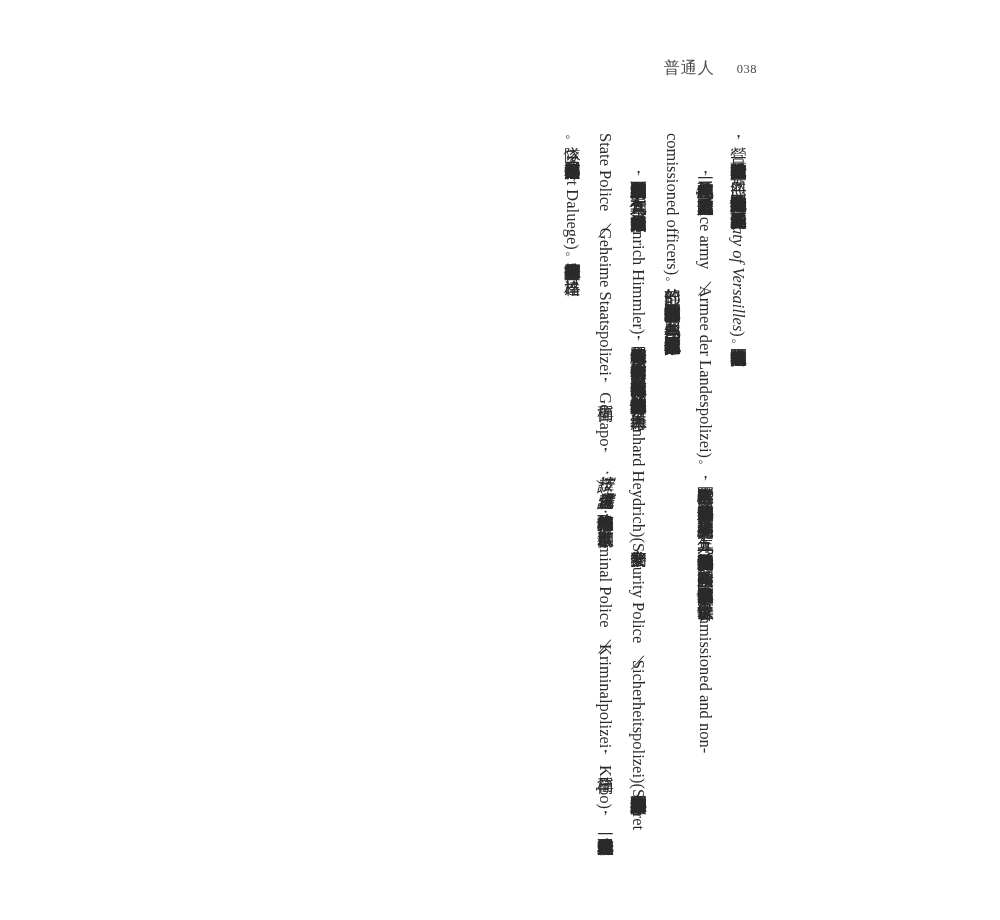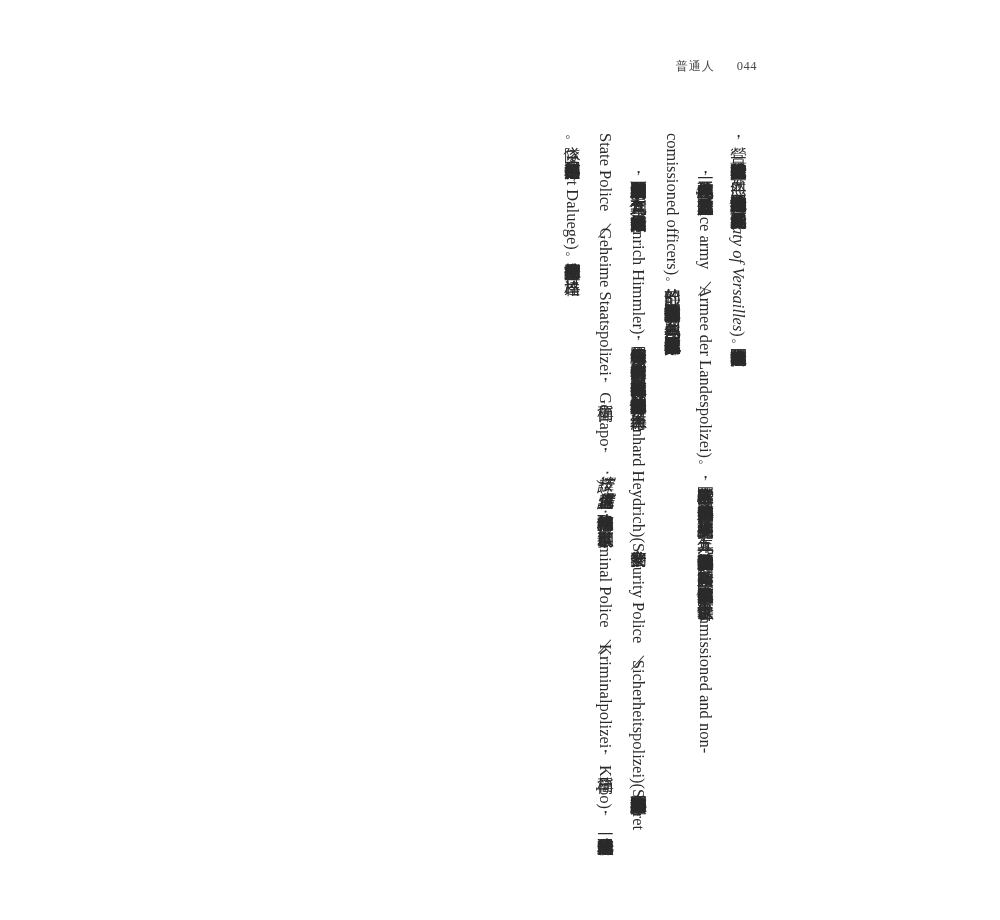--- a/index.html
+++ b/index.html
@@ -20,21 +20,21 @@
   .running-header {
     position: absolute;
     top: 58px;
     right: 243px;
     display: flex;
     align-items: baseline;
     gap: 22px;
     color: #4a4a4a;
   }
   .running-title {
-    font-size: 12px;
+    font-size: 16px;
     letter-spacing: 1px;
   }
   .page-number {
     font-size: 12.5px;
     letter-spacing: 0.5px;
   }
   .text-block {
     position: absolute;
     top: 133px;
     right: 245px;
@@ -68,21 +68,21 @@
     line-height: inherit;
   }
 </style>
 </head>
 <body>
 
 <div class="page">
 
   <div class="running-header">
     <span class="running-title">普通人</span>
-    <span class="page-number">044</span>
+    <span class="page-number">038</span>
   </div>
 
   <div class="text-block">
       <p class="para"><span>營，準備隨時對抗革命威脅的進一步抬頭。然而，協約國在一九二〇年時要求德國解散這些警察編隊，理由是可能違反《凡爾賽條約》</span><span class="latin">(</span><span class="latin italic">Treaty of Versailles</span><span class="latin">)</span><span>中限制德軍常備軍人數為十萬名的條款。</span></p>
       <p class="para indent"><span>一九三三年納粹政權建立後，成立了一支五萬六千人的「警察部隊」</span><span class="latin">(police army／Armee der Landespolizei)</span><span>。這些部隊駐紮在軍營，並作為德國祕密重新武裝的一部分，接受了完整的軍事訓練。一九三五年，當希特勒公然藐視《凡爾賽條約》的解除武裝條款，重新開始徵兵時，「警察部隊」就被併入一支迅速擴大的正規軍，以提供軍官及士官</span><span class="latin">(commissioned and non-comissioned officers)</span><span>的幹部。「警察部隊」作為未來軍官的訓練所扮演了分量不輕的角色。截至一九四二年，德國軍隊中有超過九十七名將領曾在一九三三至一九三五年於「警察部隊」服役。</span><span class="footnote-ref">2</span></p>
       <p class="para indent"><span>保留警察中的大型軍事編制延宕了下來，直到一九三六年，已是黨衛隊領袖的希姆萊</span><span class="latin">(Heinrich Himmler)</span><span>被任命為德國警察總長，管轄第三帝國中所有的警察單位。希姆萊將各種德國警察分成二個部門，每個部門隸屬於一個位於柏林的總辦公室。海德里希</span><span class="latin">(Reinhard Heydrich)</span><span>的安全警察</span><span class="latin">(Security Police／Sicherheitspolizei)</span><span>總辦公室轄下有惡名昭彰的祕密國家警察</span><span class="latin">(Secret State Police／Geheime Staatspolizei</span><span>，簡稱</span><span class="latin">Gestapo</span><span>，</span><span class="kai">譯按：也譯為蓋世太保</span><span class="latin">)</span><span>，任務為打擊納粹政權的政敵；以及刑事警察</span><span class="latin">(Criminal Police／Kriminalpolizei</span><span>，簡稱</span><span class="latin">Kripo)</span><span>，基本上是一支針對非政治犯罪的偵查部隊。第二個警察部門是由達呂格</span><span class="latin">(Kurt Daluege)</span><span>指揮的秩序警察總辦公室。達呂格</span></p>
     </div>
 
 </div>
 

